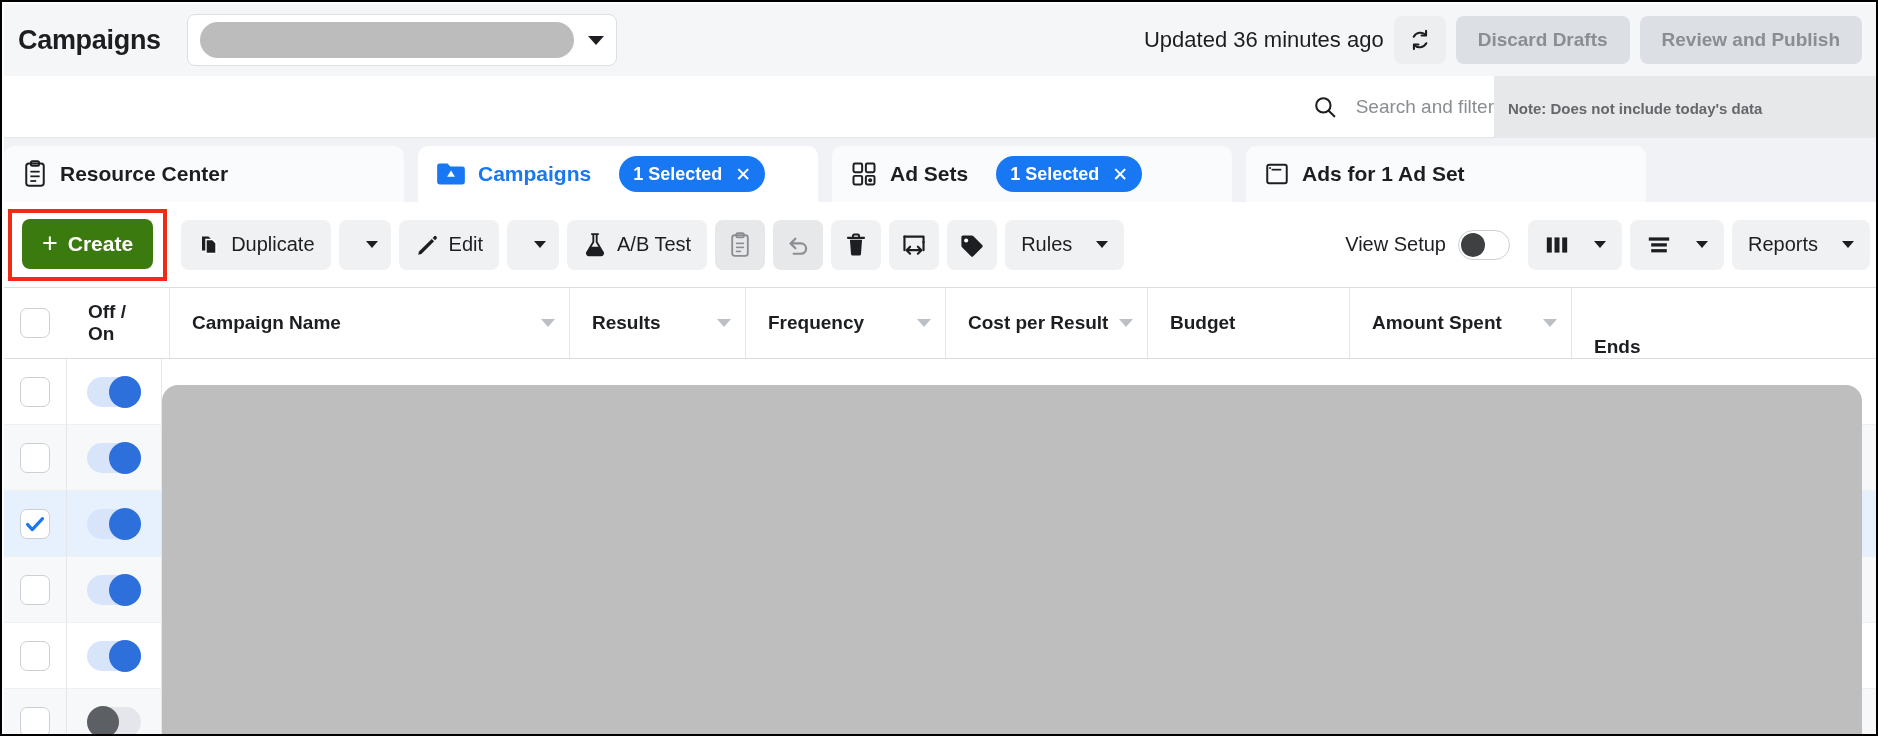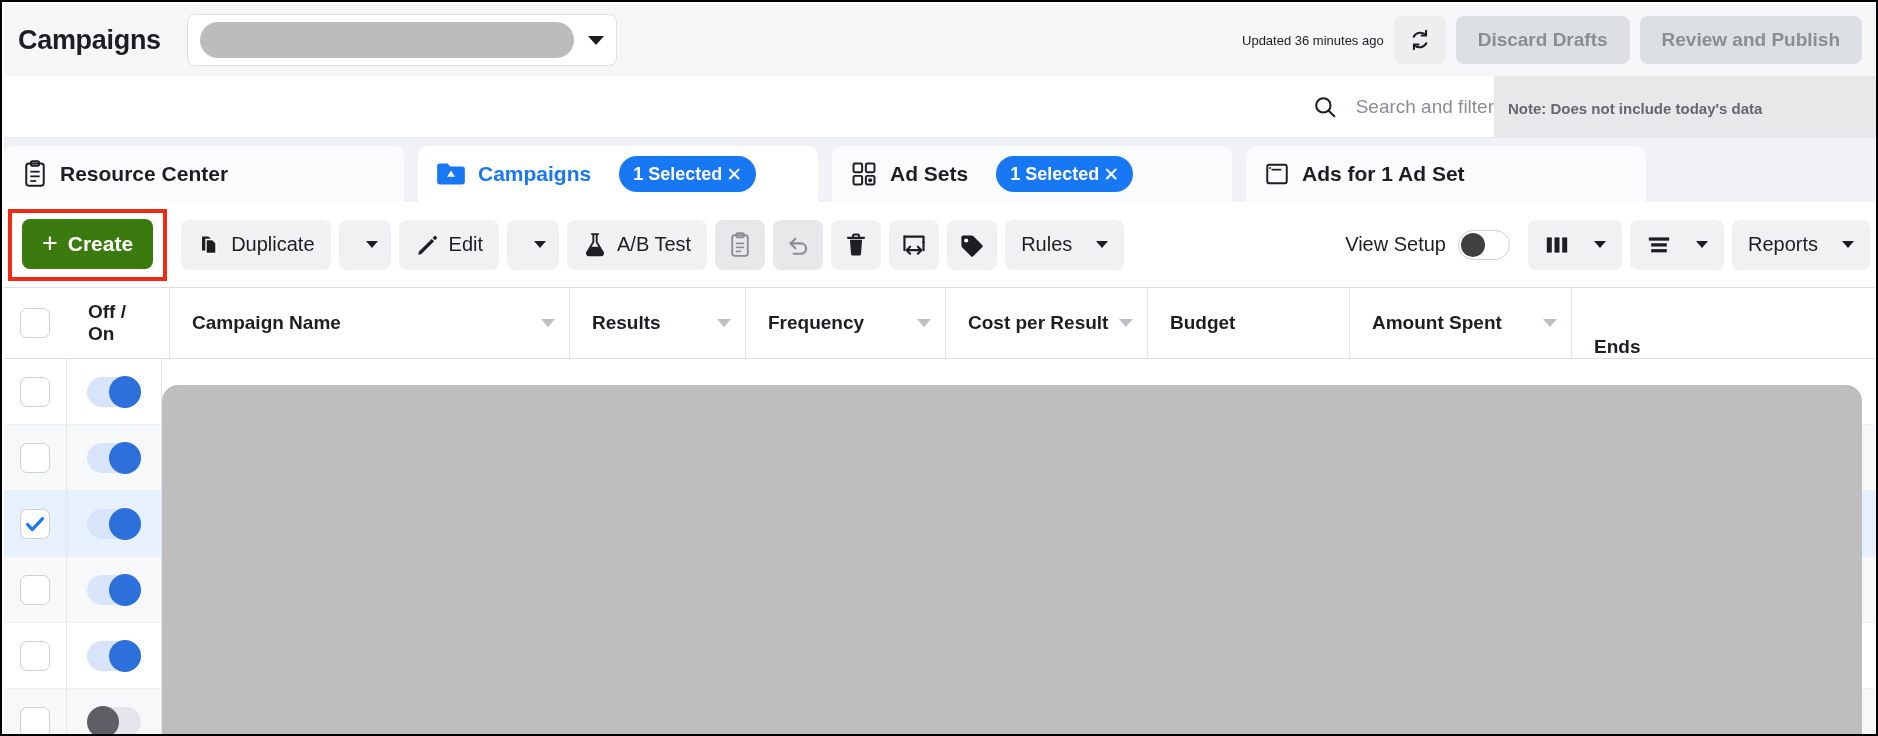--- a/index.html
+++ b/index.html
@@ -49,21 +49,21 @@
     border-top: 9px solid #1c1e21;
     margin-left: 14px;
   }
   .caret.sm {
     border-left-width: 6px; border-right-width: 6px; border-top-width: 7px;
   }
   .topbar-right {
     margin-left: auto; display: flex; align-items: center;
     padding-right: 16px; gap: 10px;
   }
-  .updated-text { font-size: 13px; color: #1c1e21; }
+  .updated-text { font-size: 22px; color: #1c1e21; }
   .icon-btn-sq {
     width: 52px; height: 48px; border-radius: 8px;
     background: #eceef0;
     display: flex; align-items: center; justify-content: center;
     cursor: pointer; border: none;
   }
   .btn-grey {
     height: 48px; border-radius: 8px;
     background: #dcdfe3; border: none;
     color: #8a8d91; font-size: 19px; font-weight: 600;
@@ -110,21 +110,21 @@
     padding: 0 18px; gap: 12px;
     cursor: pointer;
     margin-right: 14px;
   }
   .tab.inactive { background: #fafbfc; }
   .tab-label { font-size: 21px; font-weight: 700; color: #1c1e21; white-space: nowrap; }
   .tab-label.active { color: #1877f2; }
   .pill {
     background: #1877f2; color: #fff;
     border-radius: 18px; height: 36px;
-    display: flex; align-items: center; gap: 4px;
+    display: flex; align-items: center; gap: 13px;
     padding: 16px 14px; font-size: 18px; font-weight: 600;
     margin-left: 16px; cursor: pointer;
   }
   .pill .x { font-size: 19px; font-weight: 400; }
   .tab-w1 { width: 400px; }
   .tab-w2 { width: 400px; }
   .tab-w3 { width: 400px; }
   .tab-w4 { width: 400px; }
 
   

